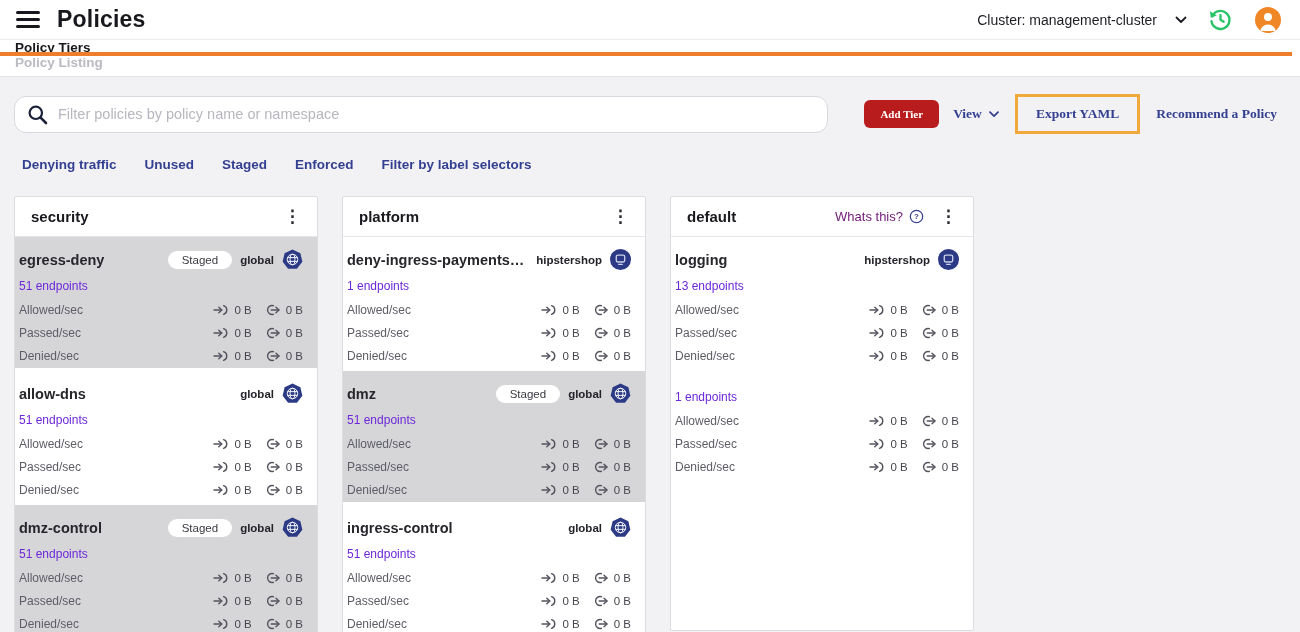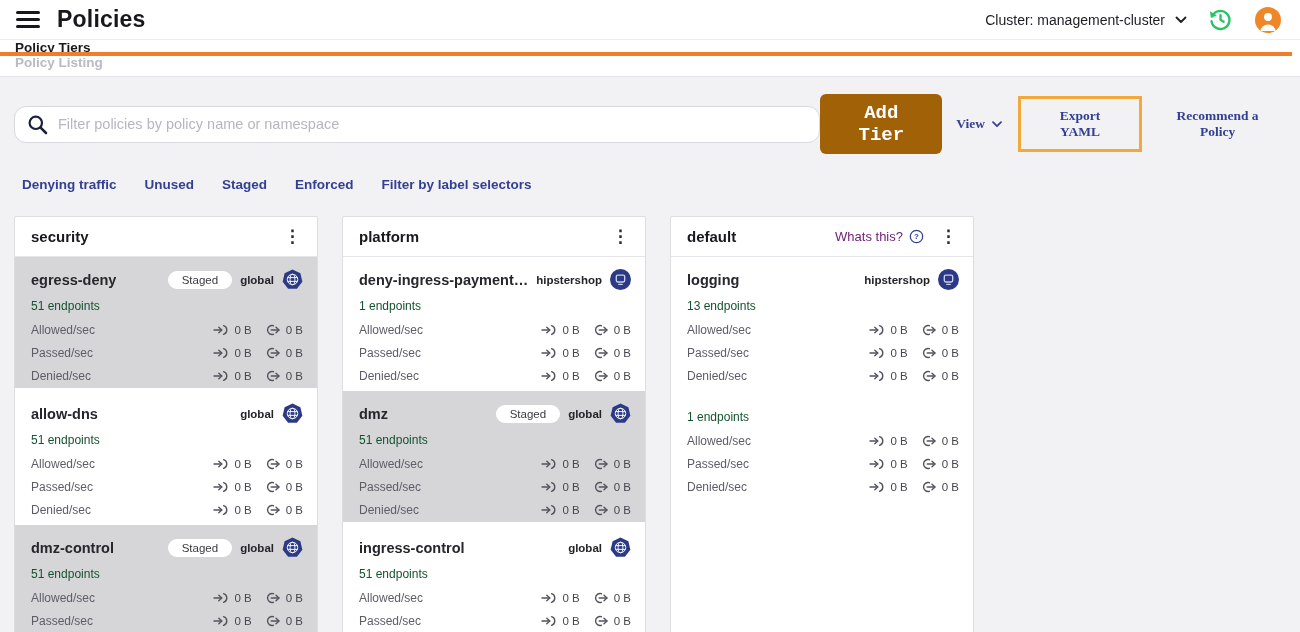--- a/index.html
+++ b/index.html
@@ -5,62 +5,62 @@
   * { box-sizing: border-box; margin: 0; padding: 0; }
   html, body { width: 1300px; height: 632px; overflow: hidden; }
   body { font-family: "Liberation Sans", sans-serif; background: #f2f2f4; color: #26262c; }
 
   
   .app-header { height: 40px; background: #fff; display: flex; align-items: center; padding: 0 18px 0 16px; border-bottom: 1px solid #ededf0; }
   .hamburger { width: 24px; cursor: pointer; display: flex; flex-direction: column; gap: 4px; padding: 2px 0; }
   .hamburger i { display: block; height: 3px; background: #17171c; border-radius: 2px; }
   .page-title { font-size: 23px; font-weight: 700; color: #17171c; margin-left: 17px; letter-spacing: .2px; }
   .header-right { margin-left: auto; display: flex; align-items: center; gap: 20px; }
-  .cluster-btn { display: flex; align-items: center; gap: 10px; background: none; border: none; font-family: inherit; font-size: 14px; color: #1d1d24; cursor: pointer; }
+  .cluster-btn { display: flex; align-items: center; gap: 18px; background: none; border: none; font-family: inherit; font-size: 14px; color: #1d1d24; cursor: pointer; }
   .icon-btn { display: flex; align-items: center; cursor: pointer; }
 
   
   .tab-bar { height: 37px; background: #fff; border-bottom: 1px solid #e4e4e8; display: flex; flex-direction: column; }
   .tab { padding: 0 15px; display: flex; align-items: center; font-weight: 700; font-size: 13.5px; color: #b9bac2; cursor: pointer; position: relative; margin-right: 8px; }
   .tab.active { color: #17171c; }
   .tab.active::after { content: ""; position: absolute; left: 0; right: 0; bottom: -1px; height: 4px; background: #ee7d2c; }
 
   
   .toolbar { display: flex; align-items: center; margin: 17px 23px 0 14px; }
   .searchbox { width: 814px; height: 37px; background: #fff; border: 1px solid #d8d8de; border-radius: 12px; display: flex; align-items: center; padding: 0 12px; gap: 10px; }
   .searchbox input { border: none; outline: none; flex: 1; font-family: inherit; font-size: 14.5px; color: #33333b; background: transparent; }
   .searchbox input::placeholder { color: #b6b6bf; }
   .toolbar-actions { margin-left: auto; display: flex; align-items: center; gap: 14px; }
-  .btn-primary { background: #a16207; color: #fff; border: none; border-radius: 6px; font-family: Liberation Mono, monospace; font-size: 19px; font-weight: 600; padding: 8px 16px; cursor: pointer; }
+  .btn-primary { background: #b91c1c; color: #fff; border: none; border-radius: 6px; font-family: Liberation Serif, serif; font-size: 11px; font-weight: 600; padding: 8px 16px; cursor: pointer; }
   .btn-ghost { background: none; border: none; font-family: Liberation Serif, serif; font-size: 13.5px; font-weight: 600; color: #333f91; cursor: pointer; display: flex; align-items: center; gap: 7px; }
   .export-highlight { border: 3px solid #f2a93b; padding: 9px 18px; margin: 0 2px; }
 
   
   .quick-filters { display: flex; gap: 28px; margin: 23px 0 0 22px; }
   .quick-filters span { font-size: 13.5px; font-weight: 600; color: #333f91; cursor: pointer; }
 
   
   .tiers-row { display: flex; gap: 24px; margin: 24px 0 0 14px; align-items: flex-start; }
   .tier { width: 304px; min-height: 435px; background: #fff; border: 1px solid #dcdce1; border-radius: 2px; }
   .tier-header { height: 40px; display: flex; align-items: center; padding: 0 10px 0 16px; border-bottom: 1px solid #e6e6ea; }
   .tier-name { font-size: 15px; font-weight: 700; color: #18181e; }
   .tier-actions { margin-left: auto; display: flex; align-items: center; gap: 10px; }
   .whats-this { display: flex; align-items: center; gap: 6px; font-size: 13px; color: #701a75; cursor: pointer; }
   .kebab { font-size: 17px; font-weight: 700; color: #26262d; cursor: pointer; padding: 0 6px; line-height: 1; }
 
   
-  .card { height: 131px; padding: 11px 14px 0 16px; cursor: pointer; background: #fff; }
+  .card { height: 131px; padding: 11px 14px 0 4px; cursor: pointer; background: #fff; }
   .card + .card { border-top: 3px solid #fff; height: 134px; }
   .card.staged { background: #d6d6d9; }
   .card-row1 { display: flex; align-items: center; height: 23px; }
   .policy-name { font-size: 14.5px; font-weight: 600; color: #26262c; white-space: nowrap; overflow: hidden; text-overflow: ellipsis; margin-right: 6px; }
   .right-meta { display: flex; align-items: center; gap: 8px; margin-left: auto; flex: none; }
   .staged-pill { background: #fff; border-radius: 999px; padding: 3px 14px; font-size: 11.5px; color: #3a3a42; }
   .scope-label { font-size: 11.5px; font-weight: 700; color: #23232a; }
-  .endpoints { display: inline-block; margin-top: 8px; font-size: 12px; color: #14532d; cursor: pointer; }
+  .endpoints { display: inline-block; margin-top: 8px; font-size: 12px; color: #6d28d9; cursor: pointer; }
   .stat-row { display: flex; align-items: center; margin-top: 8px; height: 15px; }
   .stat-label { font-size: 12px; color: #5d5d68; }
   .stat-vals { margin-left: auto; display: flex; align-items: center; gap: 13px; }
   .stat-pair { display: flex; align-items: center; gap: 5px; font-size: 11.5px; color: #46464f; }
   .ticon { display: flex; align-items: center; }
 </style>
 </head>
 <body>
 
 <header class="app-header">

